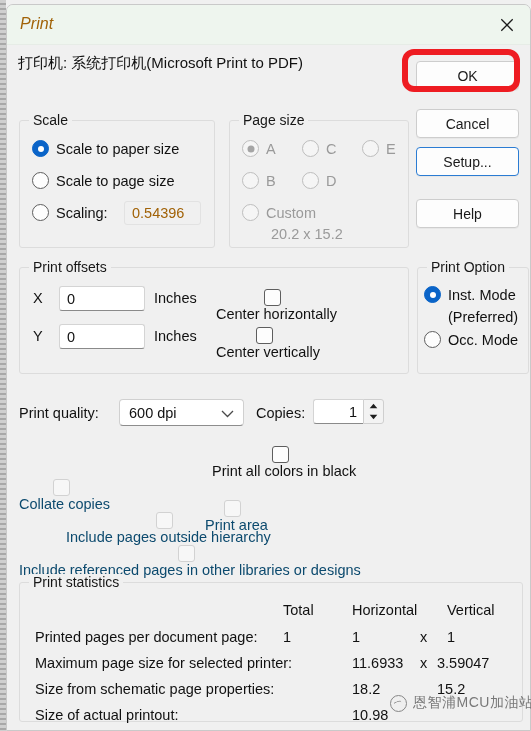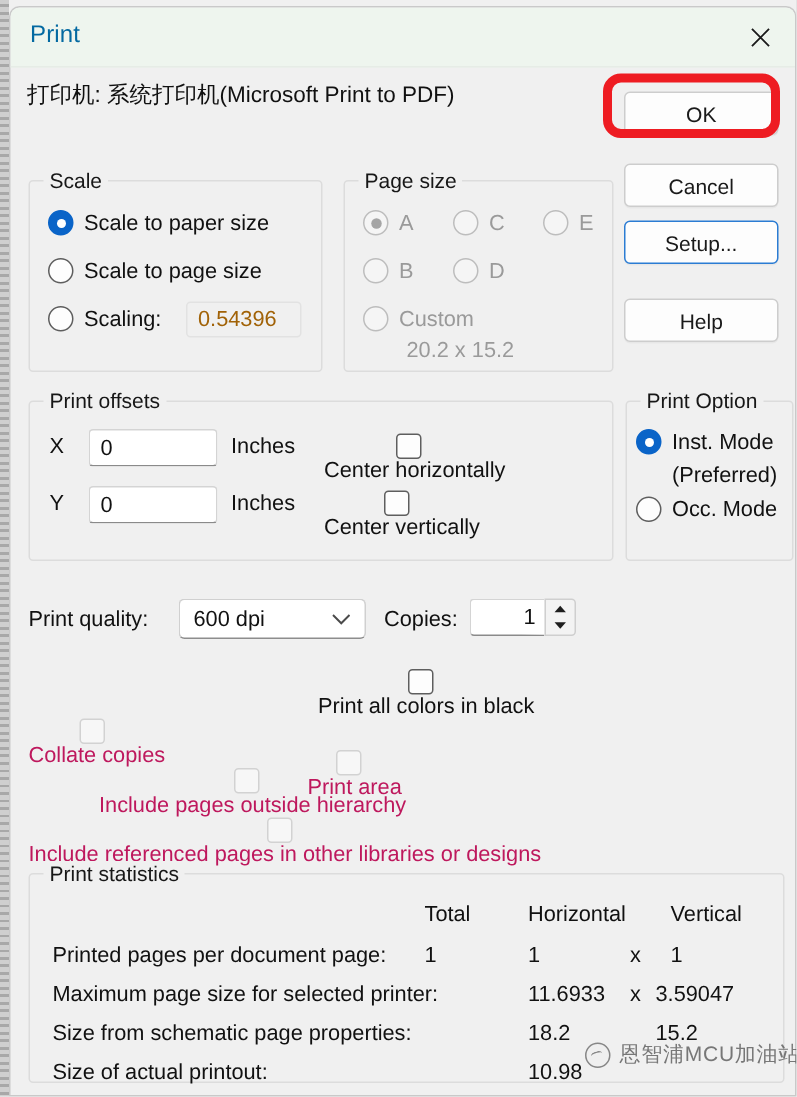--- a/index.html
+++ b/index.html
@@ -33,22 +33,23 @@
     overflow: hidden;
   }
   .titlebar {
     position: relative;
     height: 40px;
     background: #eef5ee;
     border-bottom: 1px solid #e6ece6;
   }
   .title-text {
     position: absolute; left: 13px; top: 10px;
-    font-size: 16px; color: #0369a1;
+    font-size: 16px; color: #a16207;
     letter-spacing: .1px;
+    font-style: italic;
   }
   .close-btn {
     position: absolute; right: 0; top: 0;
     width: 46px; height: 40px;
     display: flex; align-items: center; justify-content: center;
     cursor: default;
   }
   .close-btn svg { display: block; }
 
   .printer-line {
@@ -153,21 +154,21 @@
     flex-direction: column;
   }
   .checkbox {
     width: 17px; height: 17px;
     border: 1.5px solid #5e5e5e;
     border-radius: 3px;
     background: #fdfdfd;
     margin-right: 7px;
     flex: none;
   }
-  .check-row.disabled { color: #be185d; text-align: center; }
+  .check-row.disabled { color: #0c4a6e; text-align: center; }
   .check-row.disabled .checkbox { border-color: #d2d2d2; background: #f7f7f7; }
 
   
   .textfield {
     position: absolute;
     background: #fff;
     border: 1px solid #d4d4d4;
     border-bottom: 1.6px solid #8a8a8a;
     border-radius: 3px;
     font-size: 14.5px; color: #111;

